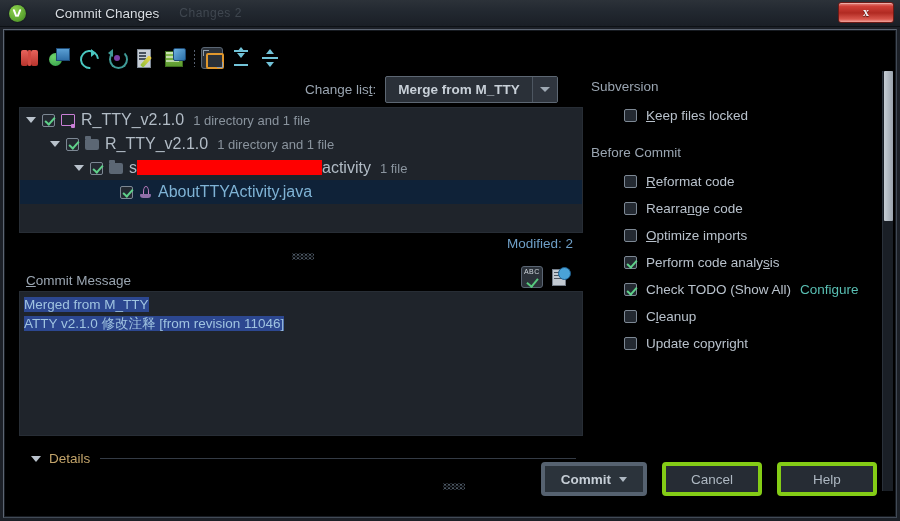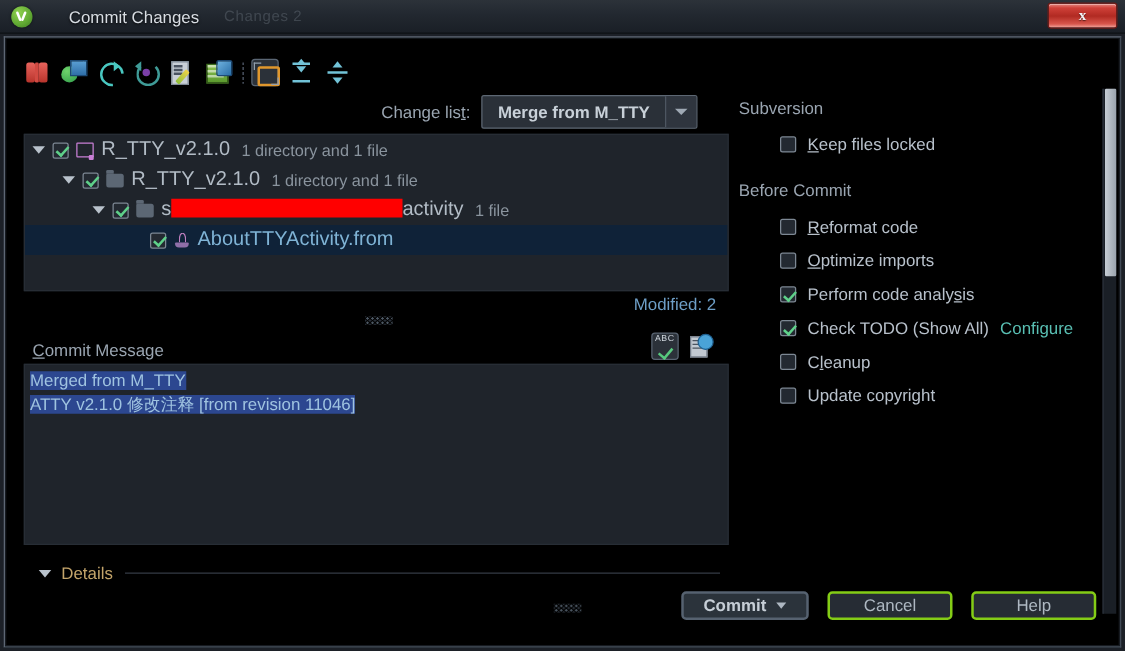--- a/index.html
+++ b/index.html
@@ -475,22 +475,22 @@
     border-radius: 1px;
     cursor: pointer;
   }
 
   
   .buttons {
     position: absolute; right: 18px; bottom: 20px;
     display: flex; gap: 15px;
   }
   .btn {
-    height: 23px; min-width: 100px;
-    border: 2px solid #84cc16; border-radius: 4px;
+    height: 34px; min-width: 100px;
+    border: 4px solid #84cc16; border-radius: 4px;
     background: #262c34;
     display: flex; align-items: center; justify-content: center;
     color: #aeb8c2; font-size: 13.5px; cursor: pointer;
     padding: 0 16px;
   }
   .btn.primary {
     background: #2b333b; color: #c6ced6; font-weight: bold;
     border-color: #566270;
   }
   .btn-arrow {
@@ -579,21 +579,21 @@
         <div class="tri"></div>
         <div class="cbox on"></div>
         <div class="ic-folder"></div>
         <div class="tree-name"><span>s</span><span class="redact" style="width:185px;"></span><span>activity</span></div>
         <div class="tree-meta">1 file</div>
       </div>
 
       <div class="tree-row selected" style="padding-left:100px;">
         <div class="cbox on"></div>
         <div class="ic-java"></div>
-        <div class="tree-name file">AboutTTYActivity.from</div>
+        <div class="tree-name file">AboutTTYActivity.java</div>
       </div>
 
     </div>
 
     <div class="modified-count">Modified: 2</div>
     <div class="splitter-dots"></div>
 
     <div class="cm-label"><u>C</u><span>ommit Message</span></div>
     <div class="cm-icons">
       <div class="ic-spell">
@@ -628,20 +628,24 @@
 
       <div class="opt-spacer"></div>
 
       <div class="opt-group-title">Before Commit</div>
 
       <div class="opt-row">
         <div class="opt-cbox"></div>
         <div class="opt-label"><u>R</u>eformat code</div>
       </div>
 
+      <div class="opt-row">
+        <div class="opt-cbox"></div>
+        <div class="opt-label">Rearra<u>n</u>ge code</div>
+      </div>
 
       <div class="opt-row">
         <div class="opt-cbox"></div>
         <div class="opt-label"><u>O</u>ptimize imports</div>
       </div>
 
       <div class="opt-row">
         <div class="opt-cbox on"></div>
         <div class="opt-label">Perform code analy<u>s</u>is</div>
       </div>

